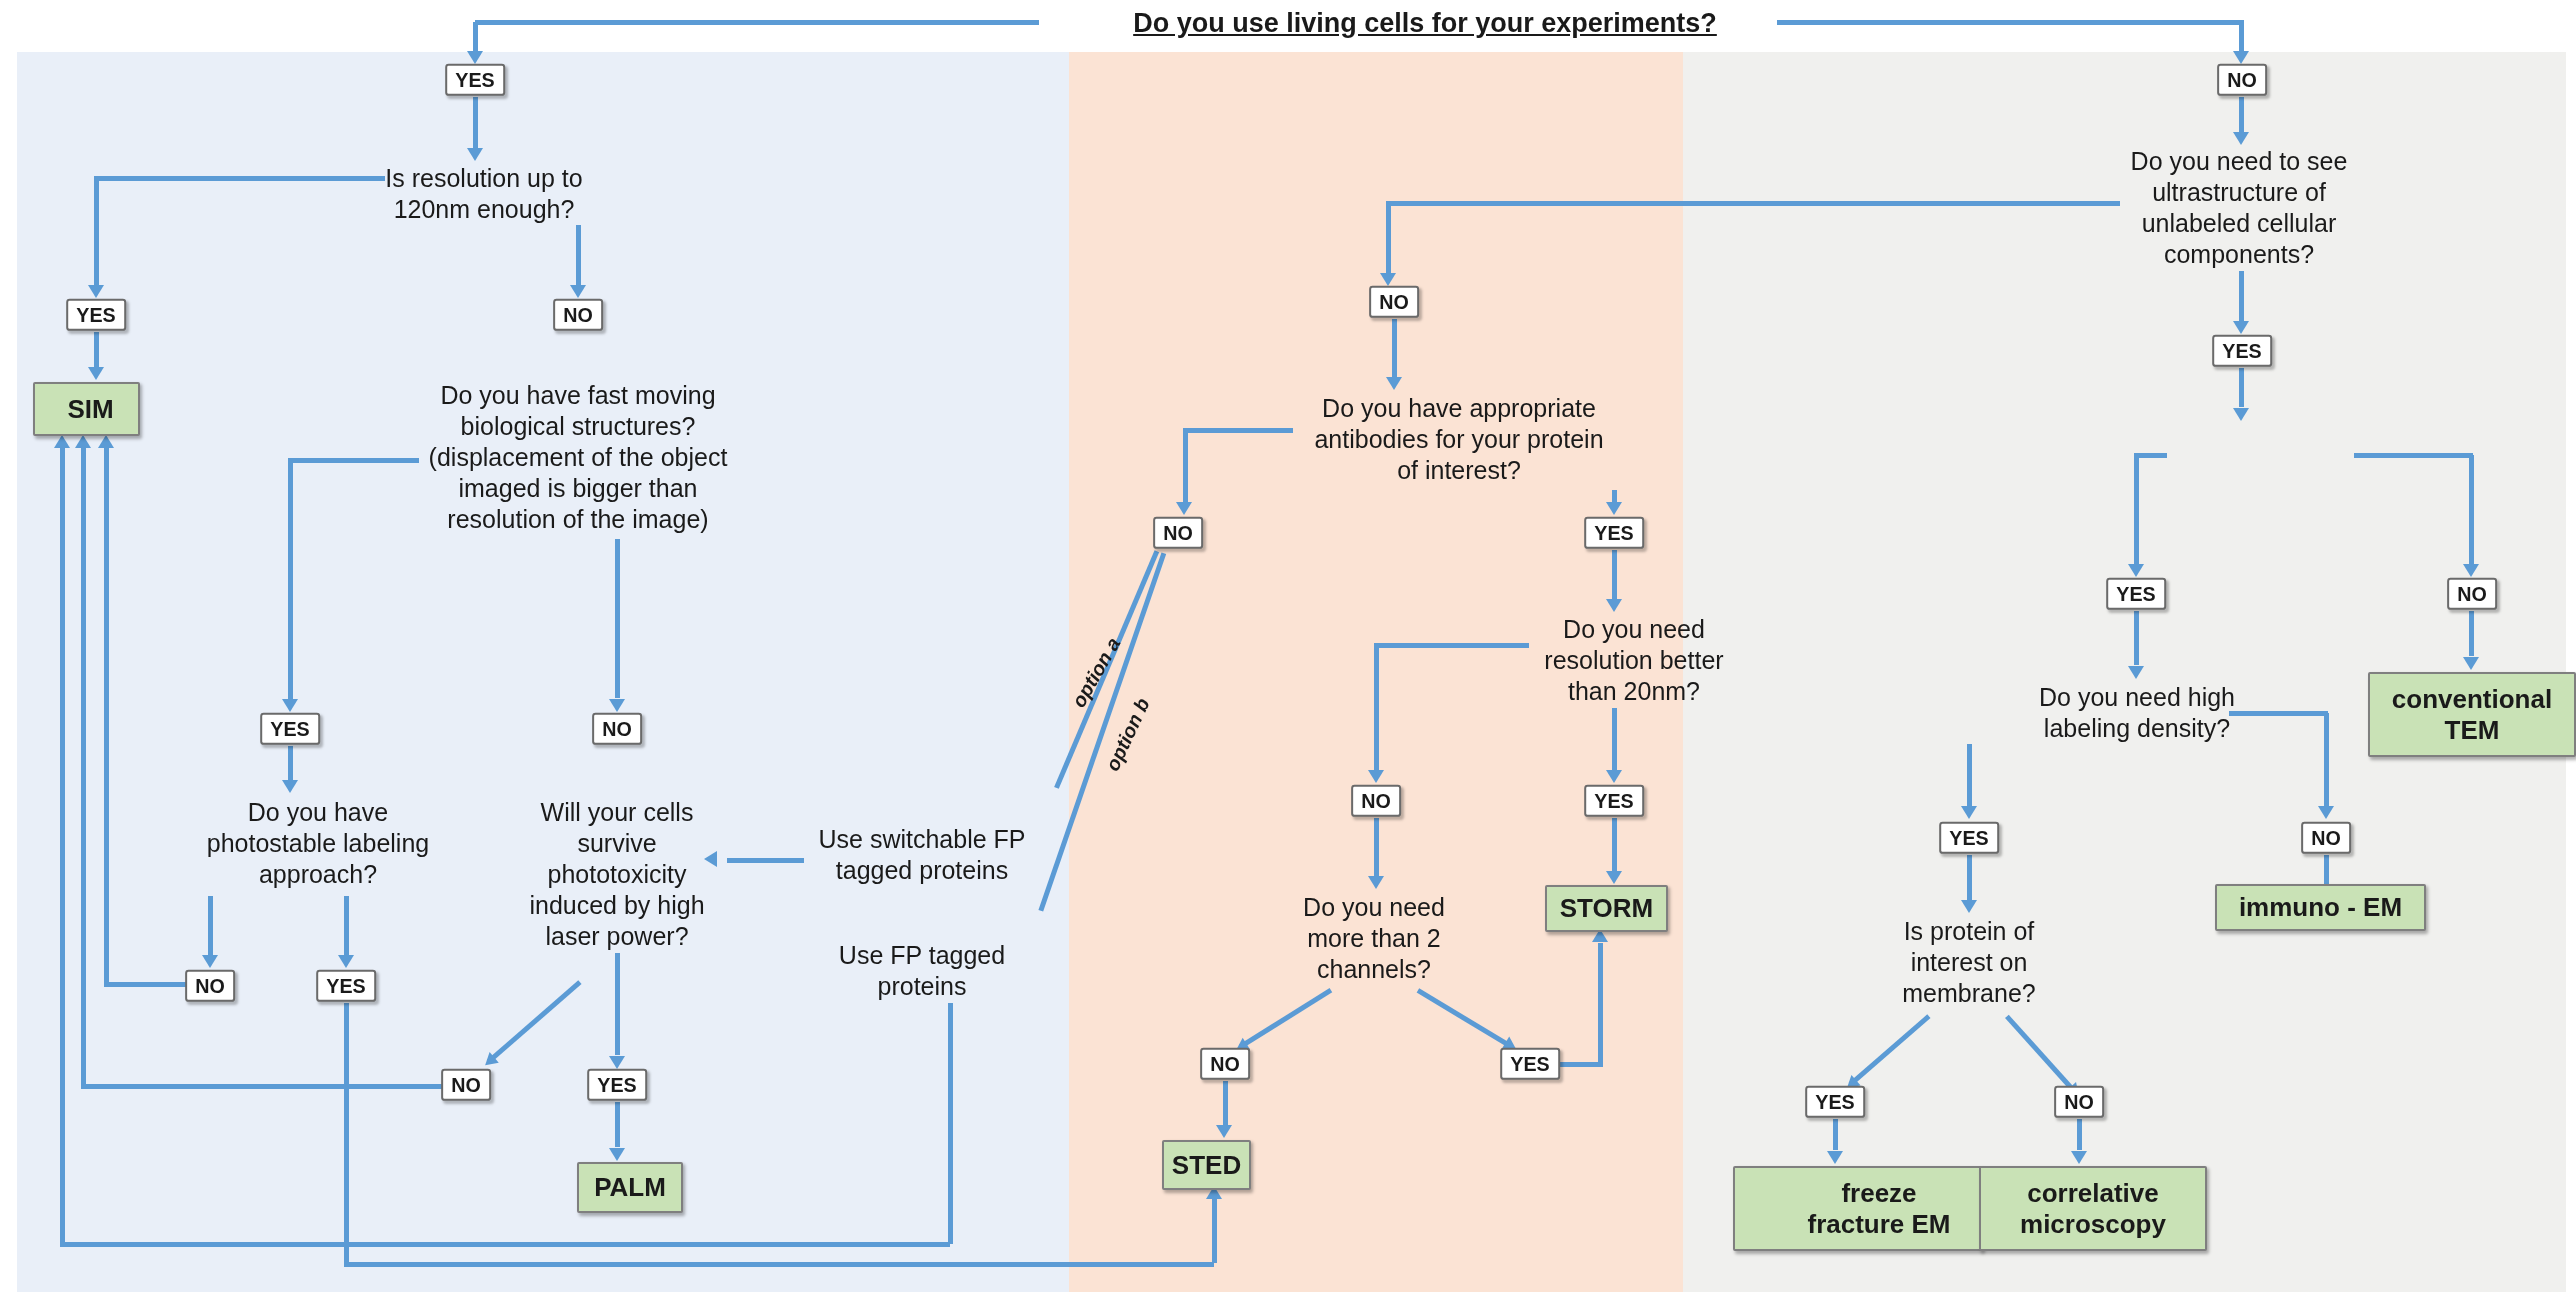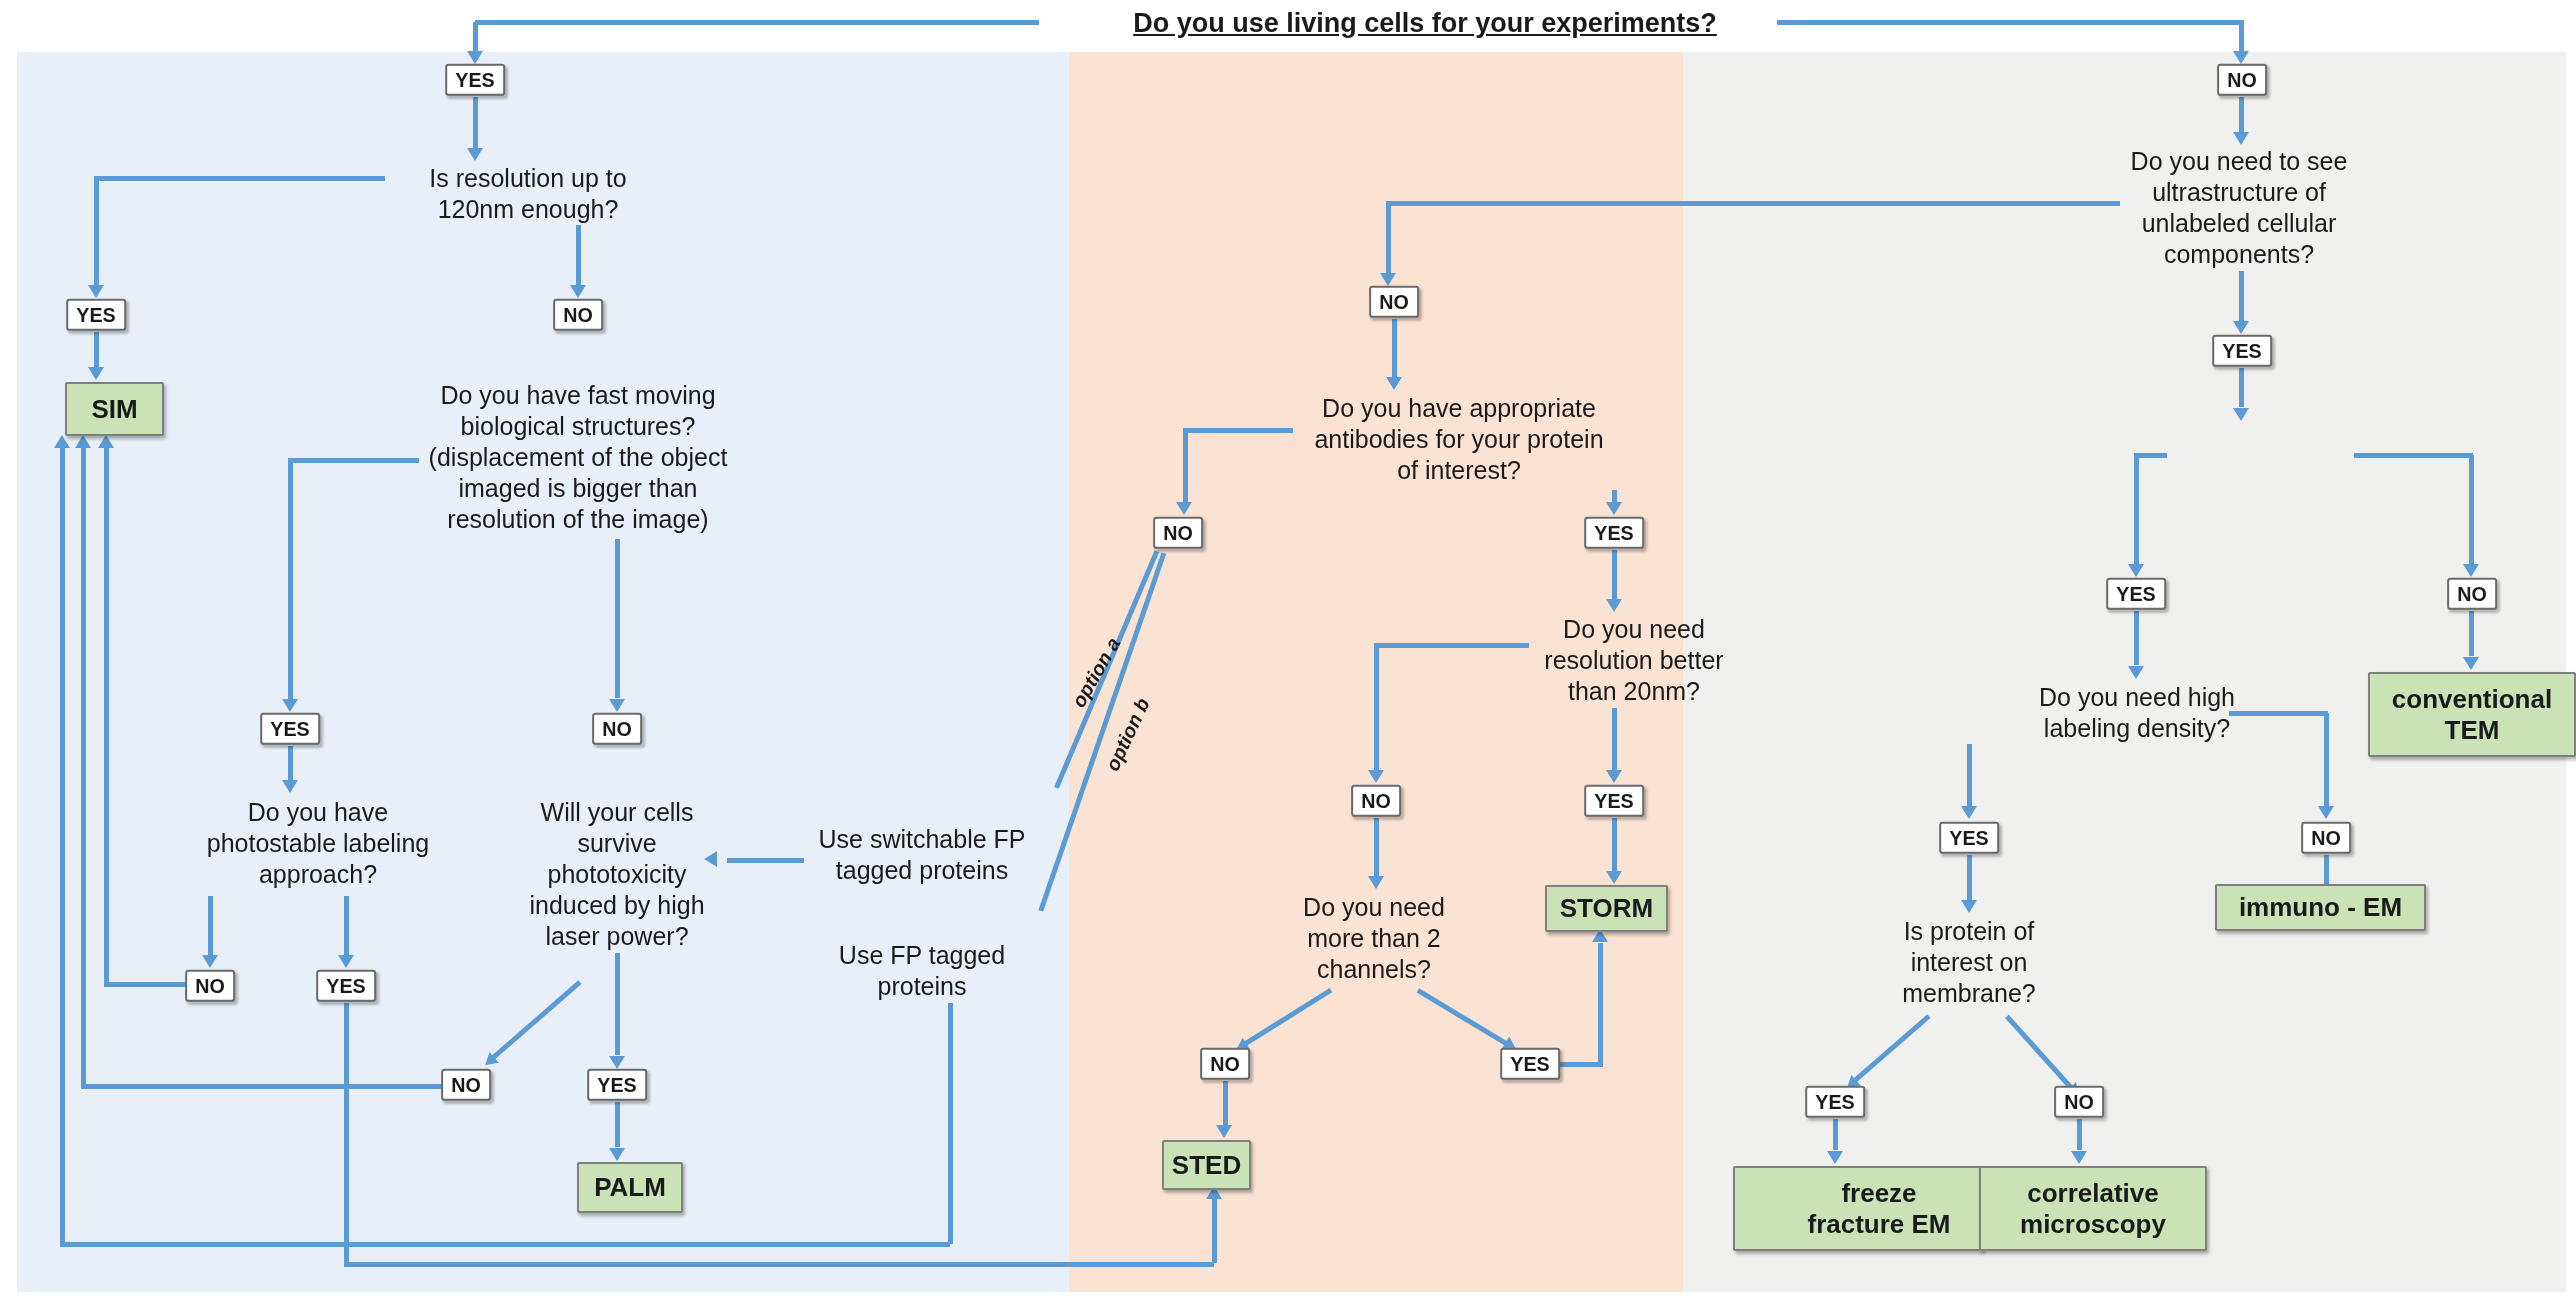--- a/index.html
+++ b/index.html
@@ -168,21 +168,21 @@
   <div class="yn" style="left:1225px;top:1064px;">NO</div>
   <div class="yn" style="left:1530px;top:1064px;">YES</div>
   <div class="yn" style="left:2242px;top:351px;">YES</div>
   <div class="yn" style="left:2136px;top:594px;">YES</div>
   <div class="yn" style="left:2472px;top:594px;">NO</div>
   <div class="yn" style="left:1969px;top:838px;">YES</div>
   <div class="yn" style="left:2326px;top:838px;">NO</div>
   <div class="yn" style="left:1835px;top:1102px;">YES</div>
   <div class="yn" style="left:2079px;top:1102px;">NO</div>
 
-  <div class="q" style="left:528px;top:163px;">Is resolution up to
+  <div class="q" style="left:484px;top:163px;">Is resolution up to
 120nm enough?</div>
   <div class="q" style="left:578px;top:380px;">Do you have fast moving
 biological structures?
 (displacement of the object
 imaged is bigger than
 resolution of the image)</div>
   <div class="q" style="left:290px;top:797px;margin-left:28px;">Do you have
 photostable labeling
 approach?</div>
   <div class="q" style="left:617px;top:797px;">Will your cells
@@ -210,21 +210,21 @@
 membrane?</div>
 
   <div class="q" style="left:922px;top:824px;">Use switchable FP
 tagged  proteins</div>
   <div class="q" style="left:922px;top:940px;">Use  FP tagged
 proteins</div>
 
   <div class="opt" style="left:1058px;top:661px;transform:rotate(-60deg);">option a</div>
   <div class="opt" style="left:1089px;top:723px;transform:rotate(-65deg);">option b</div>
 
-  <div class="res" style="left:65px;top:382px;width:95px;height:50px;">SIM</div>
+  <div class="res" style="left:33px;top:382px;width:95px;height:50px;padding-left:8px;">SIM</div>
   <div class="res" style="left:577px;top:1162px;width:102px;height:47px;">PALM</div>
   <div class="res" style="left:1162px;top:1140px;width:85px;height:46px;">STED</div>
   <div class="res" style="left:1545px;top:885px;width:119px;height:43px;">STORM</div>
   <div class="res" style="left:2368px;top:672px;width:204px;height:81px;">conventional
 TEM</div>
   <div class="res" style="left:2215px;top:884px;width:207px;height:43px;">immuno - EM</div>
   <div class="res" style="left:1733px;top:1166px;width:204px;height:81px;padding-left:42px;">freeze
 fracture EM</div>
   <div class="res" style="left:1979px;top:1166px;width:224px;height:81px;">correlative
 microscopy</div>

